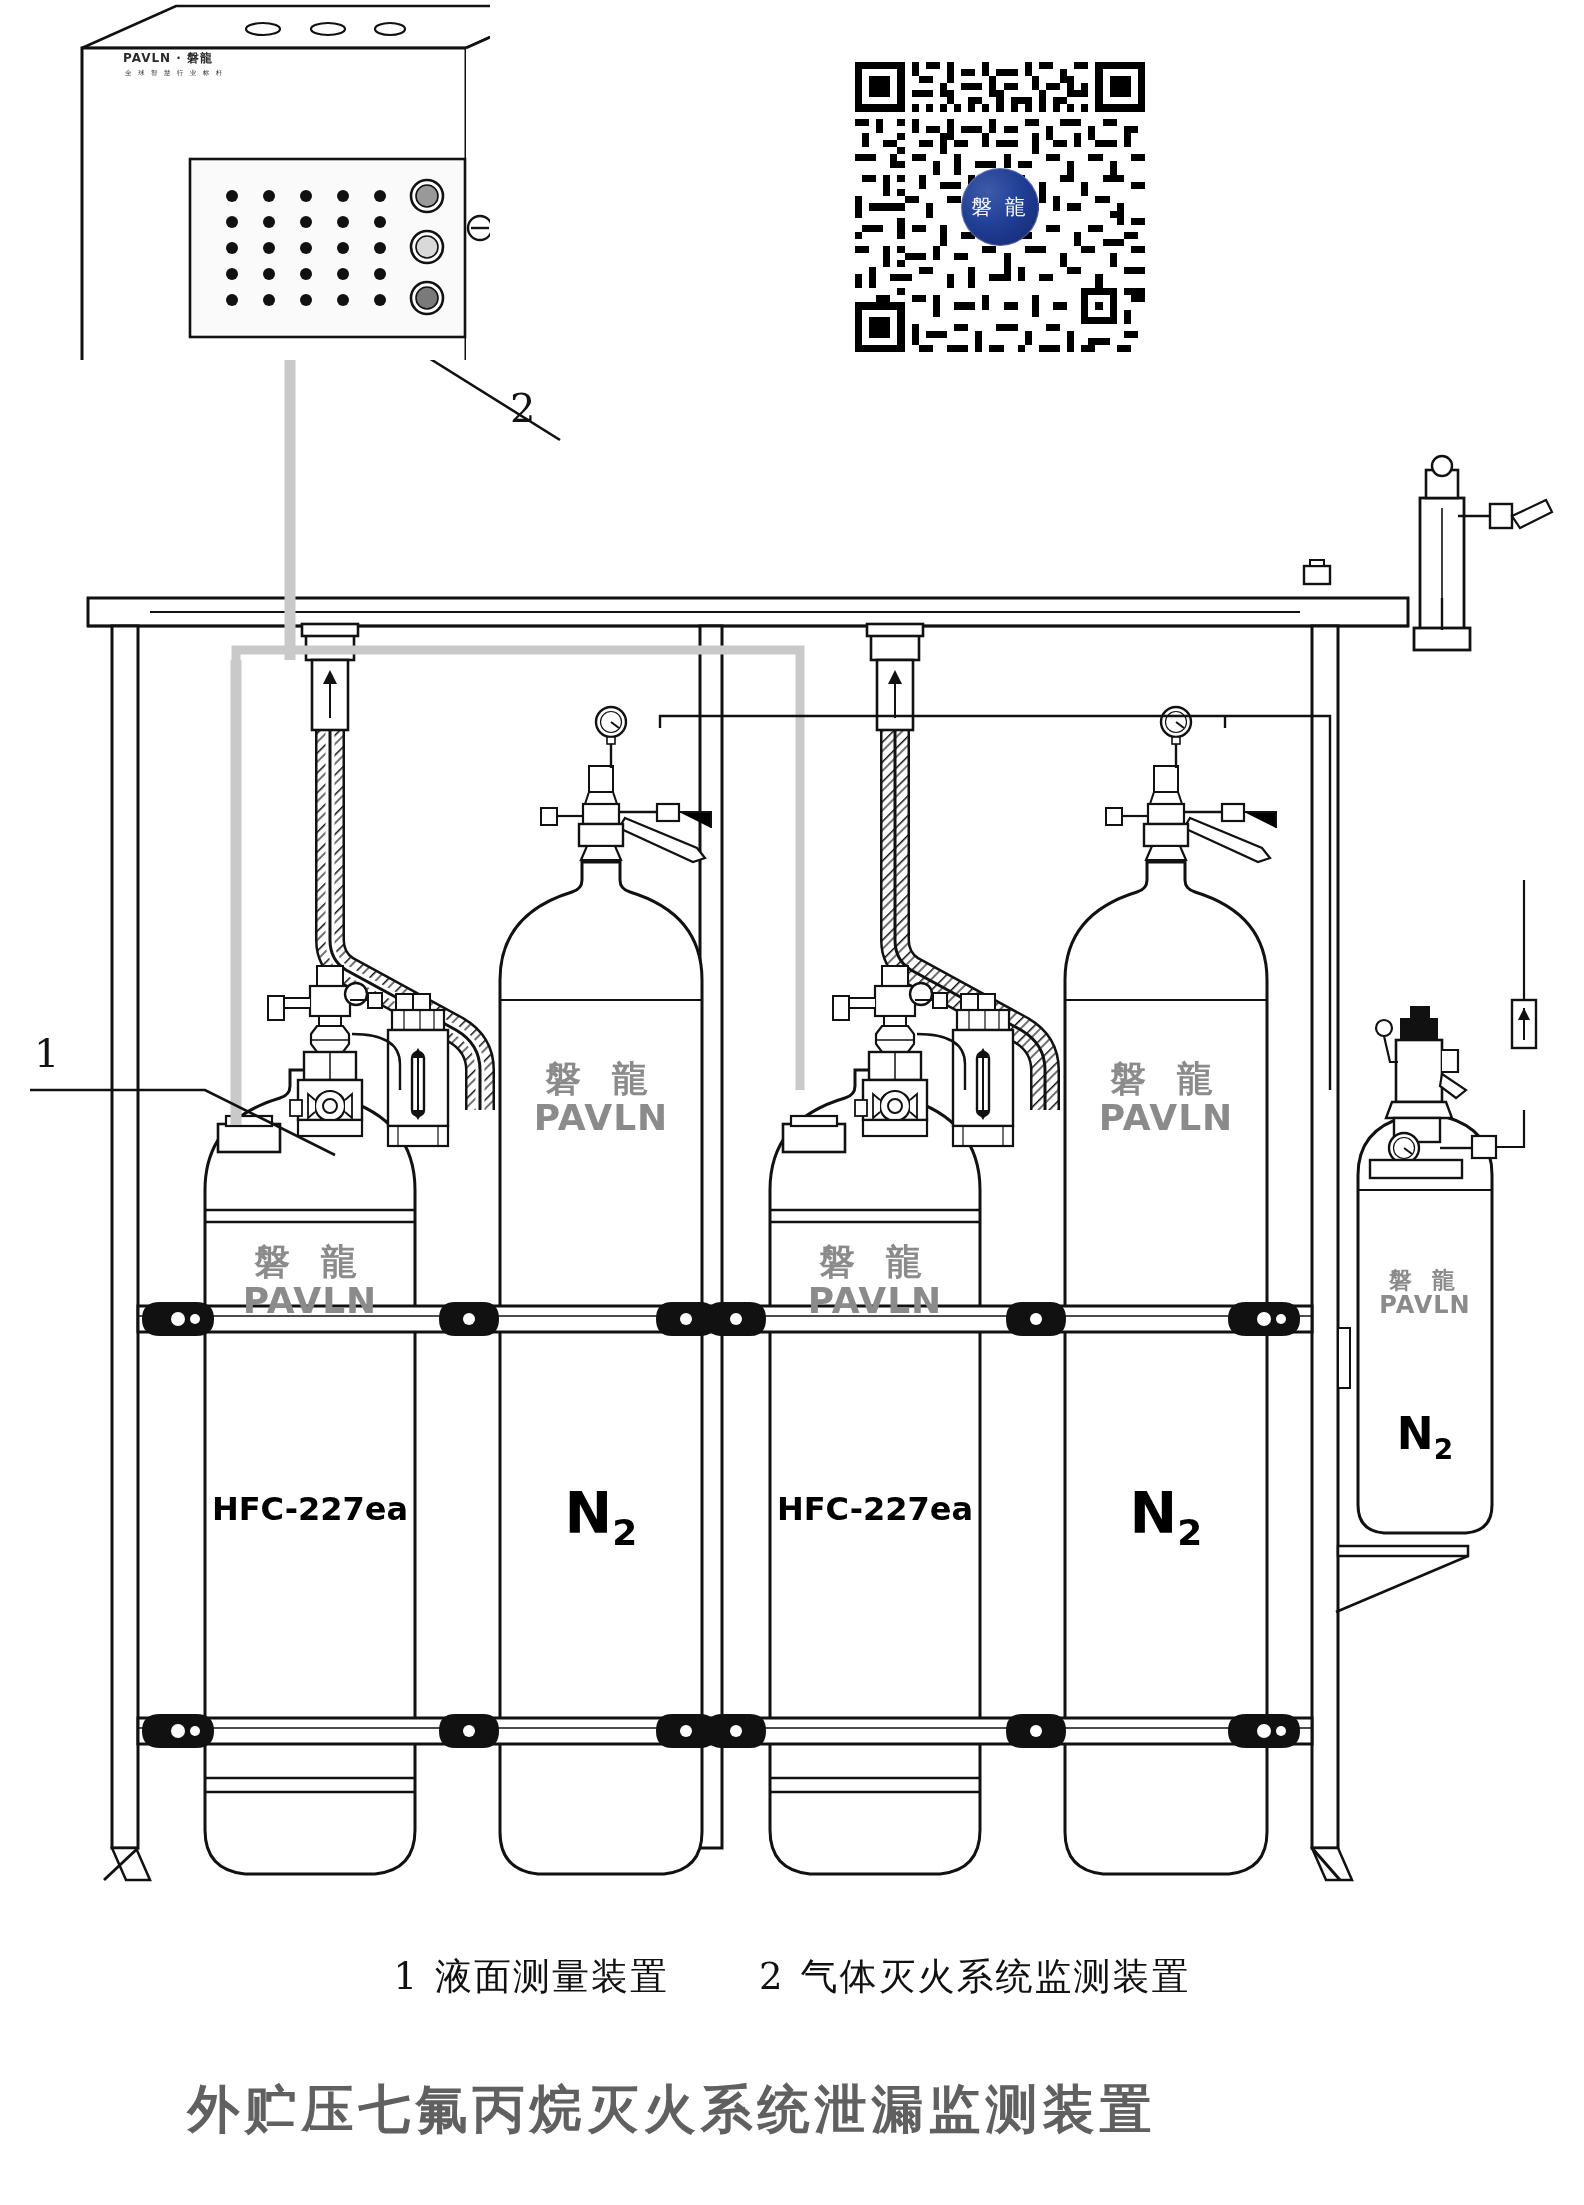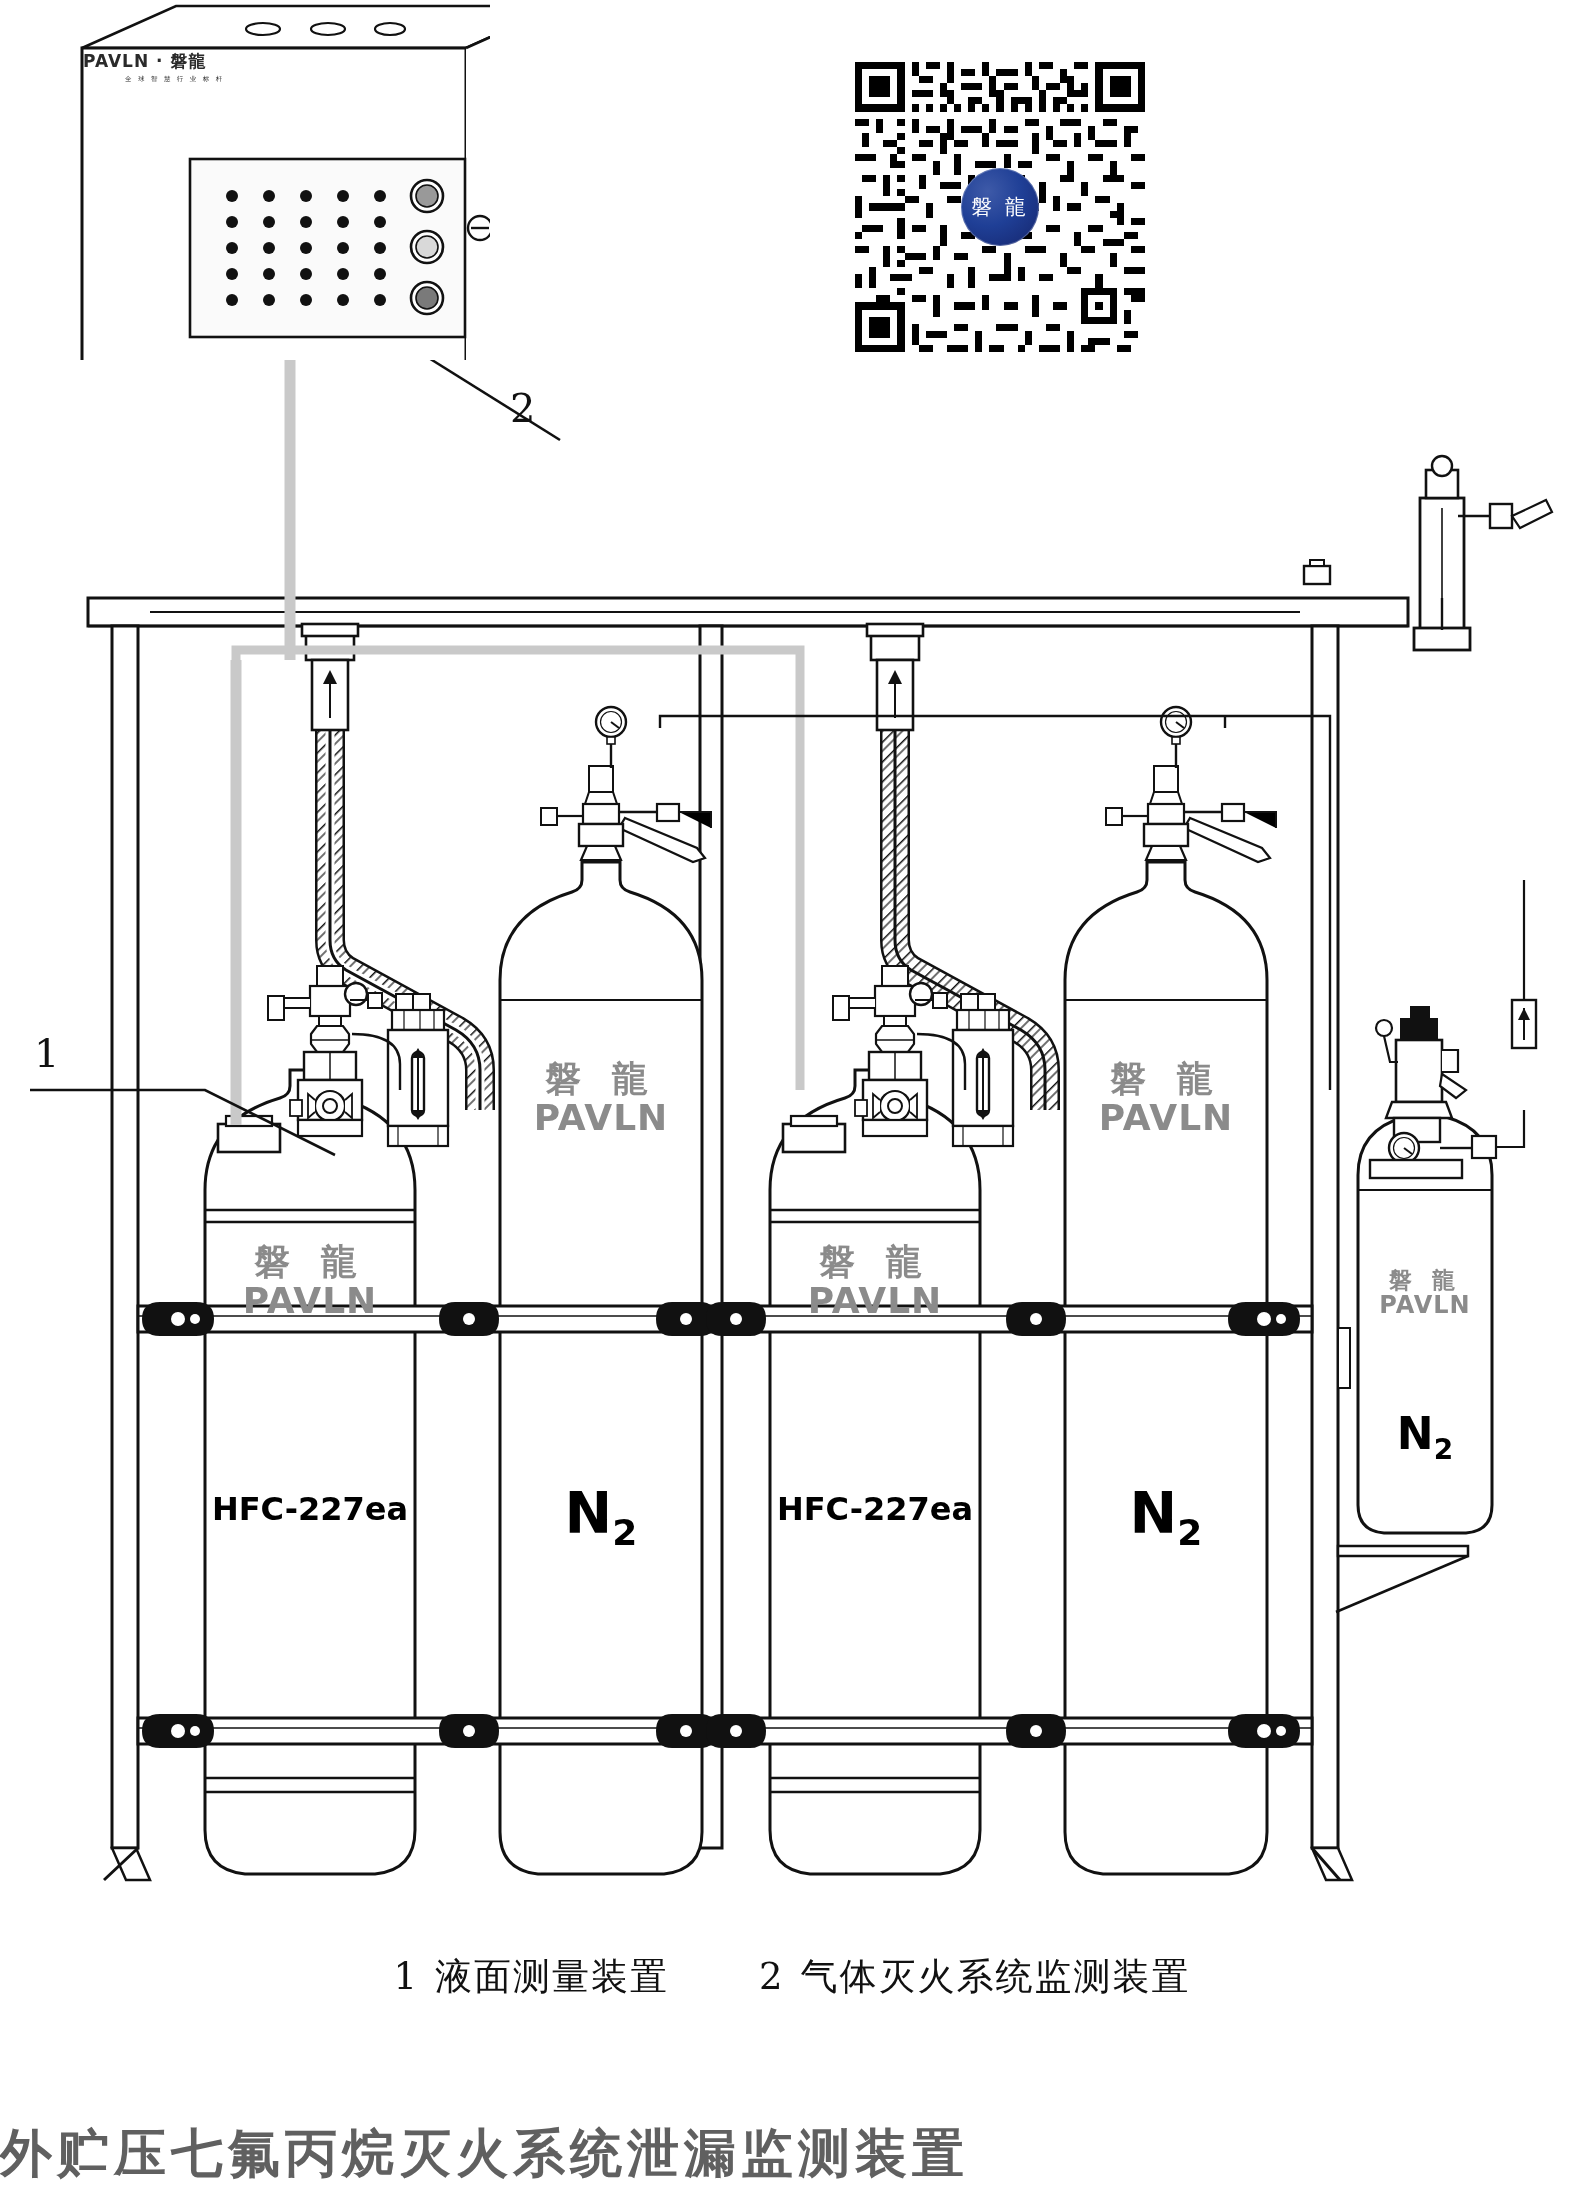--- a/index.html
+++ b/index.html
@@ -8,23 +8,23 @@
   .abs{position:absolute;}
   svg{display:block;}
   #root{position:absolute;left:0;top:0;width:1584px;height:2205px;}
 
   .cap-row{position:absolute;left:0;top:1952px;width:1584px;
            display:flex;justify-content:center;gap:90px;
            font-family:"DejaVu Serif","Liberation Serif",serif;
            font-size:37px;color:#111;letter-spacing:2px;}
   .cap-item{display:flex;gap:16px;align-items:baseline;white-space:nowrap;}
   .cap-num{font-size:37px;}
-  .title{position:absolute;left:0;top:2075px;width:1344px;
+  .title{position:absolute;left:0;top:2075px;width:1344px;text-align:center;
          font-family:"DejaVu Sans","Liberation Sans",sans-serif;
-         font-size:52px;font-weight:700;color:#606060;letter-spacing:5px;margin-top:44px;}
+         font-size:52px;font-weight:700;color:#606060;letter-spacing:5px;}
   .qr-wrap{position:absolute;left:855px;top:62px;width:290px;height:290px;}
   .qr-logo{position:absolute;left:50%;top:50%;transform:translate(-50%,-50%);
            width:78px;height:78px;border-radius:50%;
            background:radial-gradient(circle at 34% 30%,#3e5aa8 0%,#1f3f96 46%,#15246b 100%);
            display:flex;align-items:center;justify-content:center;
            color:#fff;font-size:21px;letter-spacing:3px;
            font-family:"DejaVu Sans","Liberation Sans",sans-serif;
            box-shadow:0 0 0 1px rgba(255,255,255,.25) inset;}
   .brandblk{position:absolute;text-align:center;color:#8b8b8b;
             font-family:"DejaVu Sans","Liberation Sans",sans-serif;}
@@ -35,23 +35,23 @@
   .gaslbl{position:absolute;text-align:center;color:#000;font-weight:700;
           font-family:"DejaVu Sans","Liberation Sans",sans-serif;}
   .gaslbl.hfc{font-size:32px;letter-spacing:0px;}
   .gaslbl.n2{font-size:57px;}
   .gaslbl.n2 sub{font-size:36px;}
   .gaslbl.n2small{font-size:44px;}
   .gaslbl.n2small sub{font-size:28px;}
   .callout{position:absolute;font-family:"DejaVu Serif","Liberation Serif",serif;
            font-size:40px;color:#111;}
   .panelbrand{position:absolute;left:83px;top:50px;width:110px;color:#2a2a2a;}
-  .panelbrand .l1{font-size:17px;font-weight:700;letter-spacing:1px;
+  .panelbrand .l1{font-size:12px;font-weight:700;letter-spacing:1px;
                   font-family:"DejaVu Sans","Liberation Sans",sans-serif;
-                  border-bottom:0;white-space:nowrap;}
+                  border-bottom:0;white-space:nowrap;padding-left:40px;}
   .panelbrand .l2{font-size:6.5px;letter-spacing:2.2px;margin-top:2px;
                   font-family:"DejaVu Sans","Liberation Sans",sans-serif;
                   white-space:nowrap;padding-left:42px;}
 </style>
 </head>
 <body>
 
 <div id="root">
 
   <svg class="abs" width="1584" height="2205" viewBox="0 0 1584 2205" style="left:0;top:0;">

